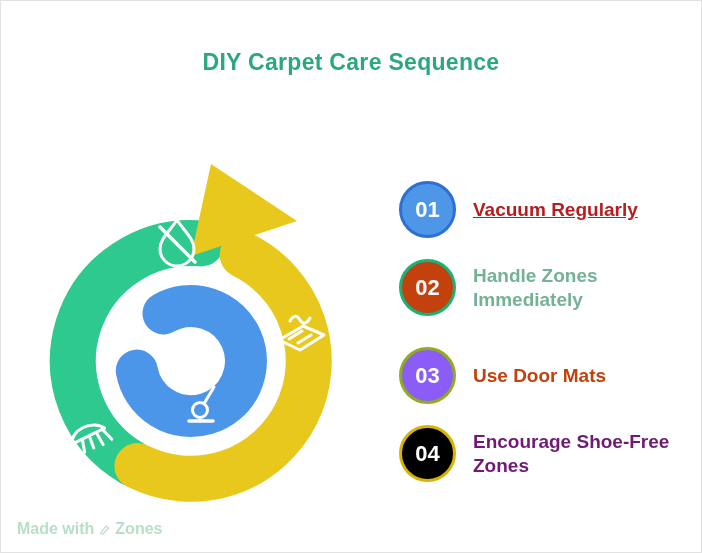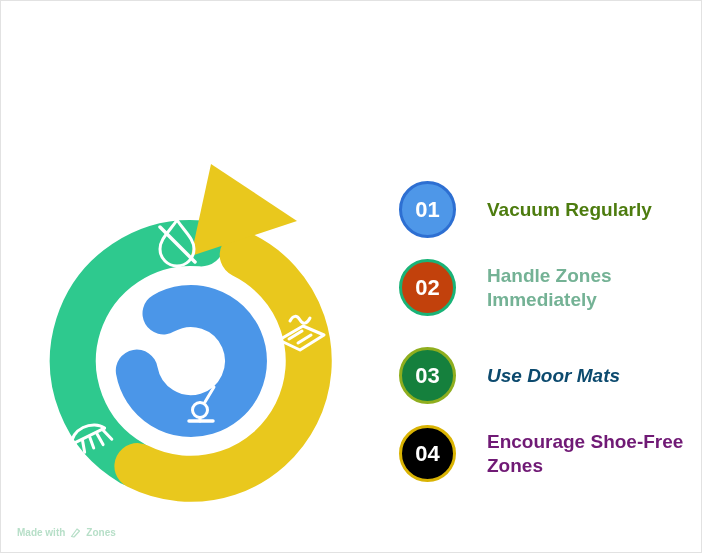--- a/index.html
+++ b/index.html
@@ -17,47 +17,48 @@
     margin:0;
     text-align:center;
     font-size:23px;
     font-weight:800;
     letter-spacing:.3px;
   }
   .diagram-svg{position:absolute;left:0;top:0;}
   .steps{position:absolute;left:398px;top:0;width:300px;}
   .step{
     position:absolute;left:0;
-    display:flex;align-items:center;gap:31px;
+    display:flex;align-items:center;gap:17px;
   }
   .badge{
     width:57px;height:57px;border-radius:50%;
     border:3px solid;
     box-sizing:border-box;
     display:flex;align-items:center;justify-content:center;
     color:#ffffff;
     font-size:22px;font-weight:700;
     flex:0 0 auto;
   }
   .step-label{
     font-size:19px;font-weight:700;line-height:1.22;
     max-width:212px;
   }
   .watermark{
     position:absolute;left:16px;bottom:14px;
     display:flex;align-items:center;gap:5px;
-    font-size:10px;font-weight:600;
+    font-size:16px;font-weight:600;
   }
   .watermark svg{display:block;}
 </style>
 </head>
 <body>
 
 <div class="canvas">
 
+  <h1 class="title" style="color: rgb(43, 168, 125);">DIY Carpet Care Sequence</h1>
 
   <svg class="diagram-svg" width="702" height="553" viewBox="0 0 702 553">
 
     <path d="M200.3,242.4 A118,118 0 0 0 131,462.2" fill="none" stroke-width="46" stroke-linecap="round" style="stroke: rgb(46, 201, 142);"></path>
 
     <path d="M136.4,465.1 A118,118 0 1 0 241.7,253.9" fill="none" stroke-width="46" stroke-linecap="round" style="stroke: rgb(233, 200, 29);"></path>
 
     <polygon points="210,163 190,255 296,220" style="fill: rgb(233, 200, 29);"></polygon>
 
     <path d="M135.8,369.6 A55,55 0 1 0 162.5,312.4" fill="none" stroke-width="42" stroke-linecap="round" style="stroke: rgb(75, 150, 232);"></path>
@@ -94,35 +95,35 @@
       </g>
     </g>
   </svg>
 
   <div class="steps">
 
     <div class="step" style="top:180px">
       <div class="badge" style="background: rgb(78, 151, 232); border-color: rgb(45, 111, 210);">
         <span>01</span>
       </div>
-      <div class="step-label" style="color: #4d7c0f;">Vacuum Regularly</div>
+      <div class="step-label" style="color: #b91c1c; text-decoration: underline;">Vacuum Regularly</div>
     </div>
 
     <div class="step" style="top:258px">
       <div class="badge" style="background: #c2410c; border-color: rgb(25, 179, 119);">
         <span>02</span>
       </div>
       <div class="step-label" style="color: rgb(116, 178, 149);">Handle Zones Immediately</div>
     </div>
 
     <div class="step" style="top:346px">
-      <div class="badge" style="background: #15803d; border-color: rgb(143, 174, 30);">
+      <div class="badge" style="background: #8b5cf6; border-color: rgb(143, 174, 30);">
         <span>03</span>
       </div>
-      <div class="step-label" style="color: #0c4a6e; font-style: italic;">Use Door Mats</div>
+      <div class="step-label" style="color: #c2410c;">Use Door Mats</div>
     </div>
 
     <div class="step" style="top:424px">
       <div class="badge" style="background: #000000; border-color: rgb(217, 179, 3);">
         <span>04</span>
       </div>
       <div class="step-label" style="color: #701a75;">Encourage Shoe-Free Zones</div>
     </div>
 
   </div>

